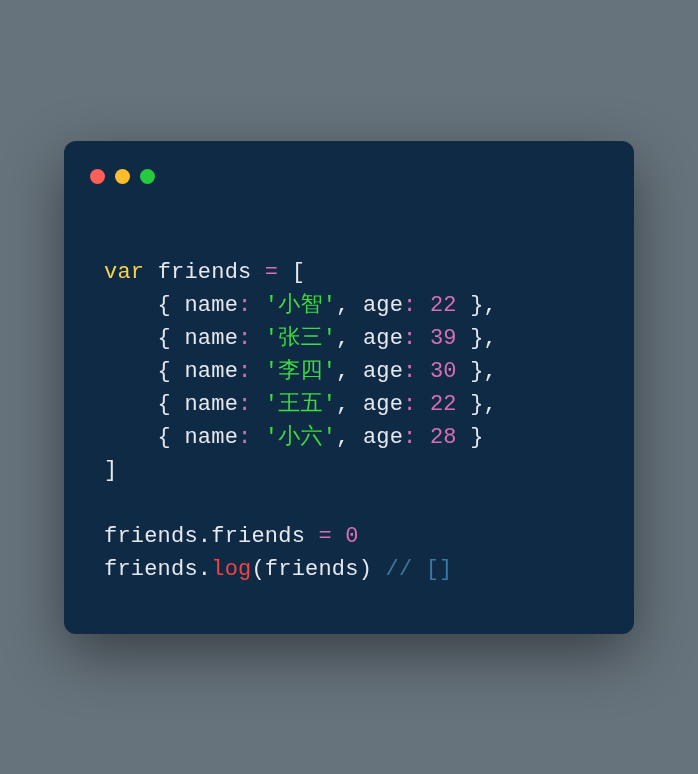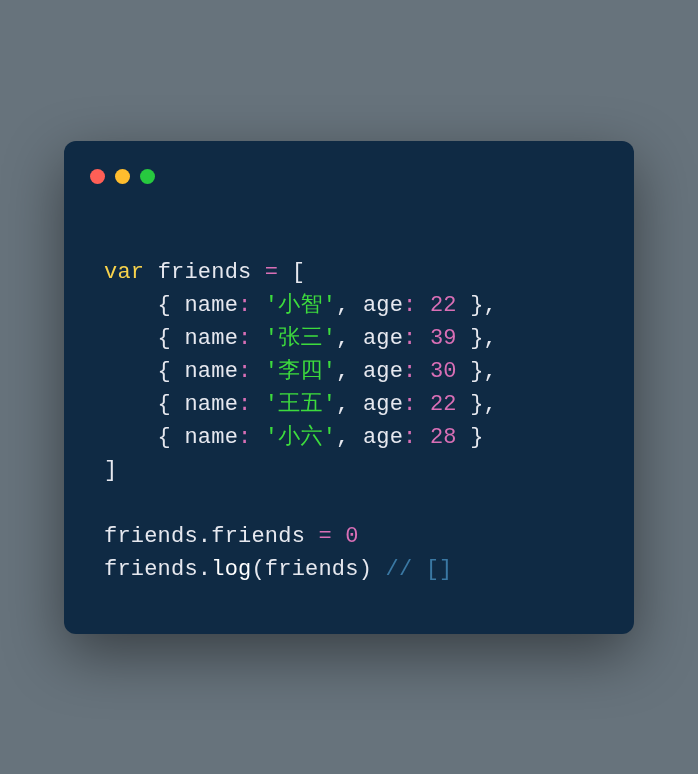--- a/index.html
+++ b/index.html
@@ -40,21 +40,21 @@
     white-space: pre;
     letter-spacing: 0.2px;
   }
   .kw { color: #f7d24c; }
   .id { color: #e6e8ef; }
   .op { color: #d96fb6; }
   .brace { color: #e6e8ef; }
   .prop { color: #e6e8ef; }
   .str { color: #3ddb3d; }
   .num { color: #d96fb6; }
-  .fn { color: #ffffff; }
+  .fn { color: #ef4444; }
   .comment { color: #3a78a3; }
   .pink { color: #d96fb6; }
 </style>
 </head>
 <body>
 
 <div class="window">
   <div class="titlebar">
     <div class="dot red"></div>
     <div class="dot yellow"></div>

